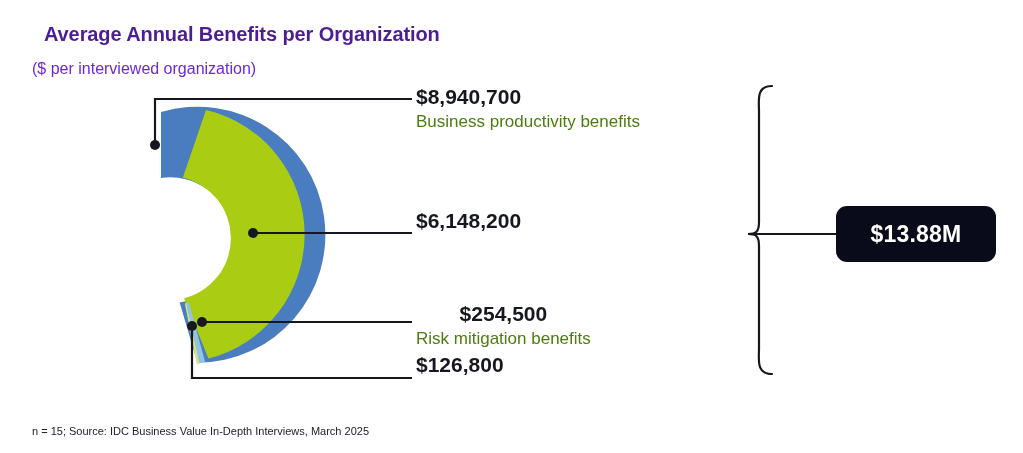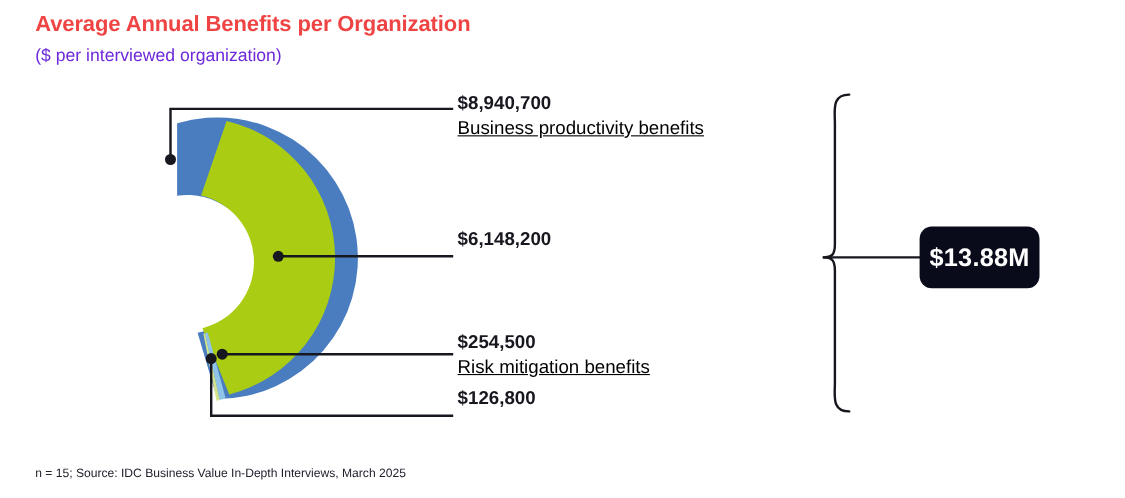--- a/index.html
+++ b/index.html
@@ -18,24 +18,24 @@
   
   .header {
     position: absolute;
     left: 32px;
     top: 10px;
     width: 700px;
   }
   .chart-title {
     font-size: 20px;
     font-weight: bold;
-    color: #ef4444;
+    color: #4c1d95;
     letter-spacing: -0.1px;
     line-height: 1.25;
-    margin: 0;
+    margin: 12px;
     white-space: nowrap;
   }
   .chart-subtitle {
     font-size: 16px;
     font-weight: normal;
     color: #6d28d9;
     line-height: 1.3;
     margin: 6px 0 0 0;
     white-space: nowrap;
   }
@@ -51,43 +51,42 @@
   .stage svg {
     display: block;
   }
 
   
   .callout {
     position: absolute;
     white-space: nowrap;
   }
   .callout .value {
-    font-size: 17px;
+    font-size: 21px;
     font-weight: bold;
     color: #17181f;
     line-height: 1.35;
   }
   .callout .desc {
     font-size: 17px;
     font-weight: normal;
-    color: #000000;
+    color: #4d7c0f;
     line-height: 1.35;
-    text-decoration: underline;
   }
   #callout-0 { left: 416px; top: 83px; }
   #callout-1 { left: 416px; top: 207px; }
-  #callout-2 { left: 416px; top: 300px; }
+  #callout-2 { left: 416px; top: 300px; text-align: center; }
   #callout-3 { left: 416px; top: 351px; }
 
   
   .total-badge {
     position: absolute;
     left: 836px;
     top: 206px;
-    width: 109px;
+    width: 160px;
     height: 56px;
     background: #0a0b1a;
     border-radius: 11px;
     display: flex;
     align-items: center;
     justify-content: center;
   }
   .total-badge .total-value {
     color: #ffffff;
     font-size: 23px;

